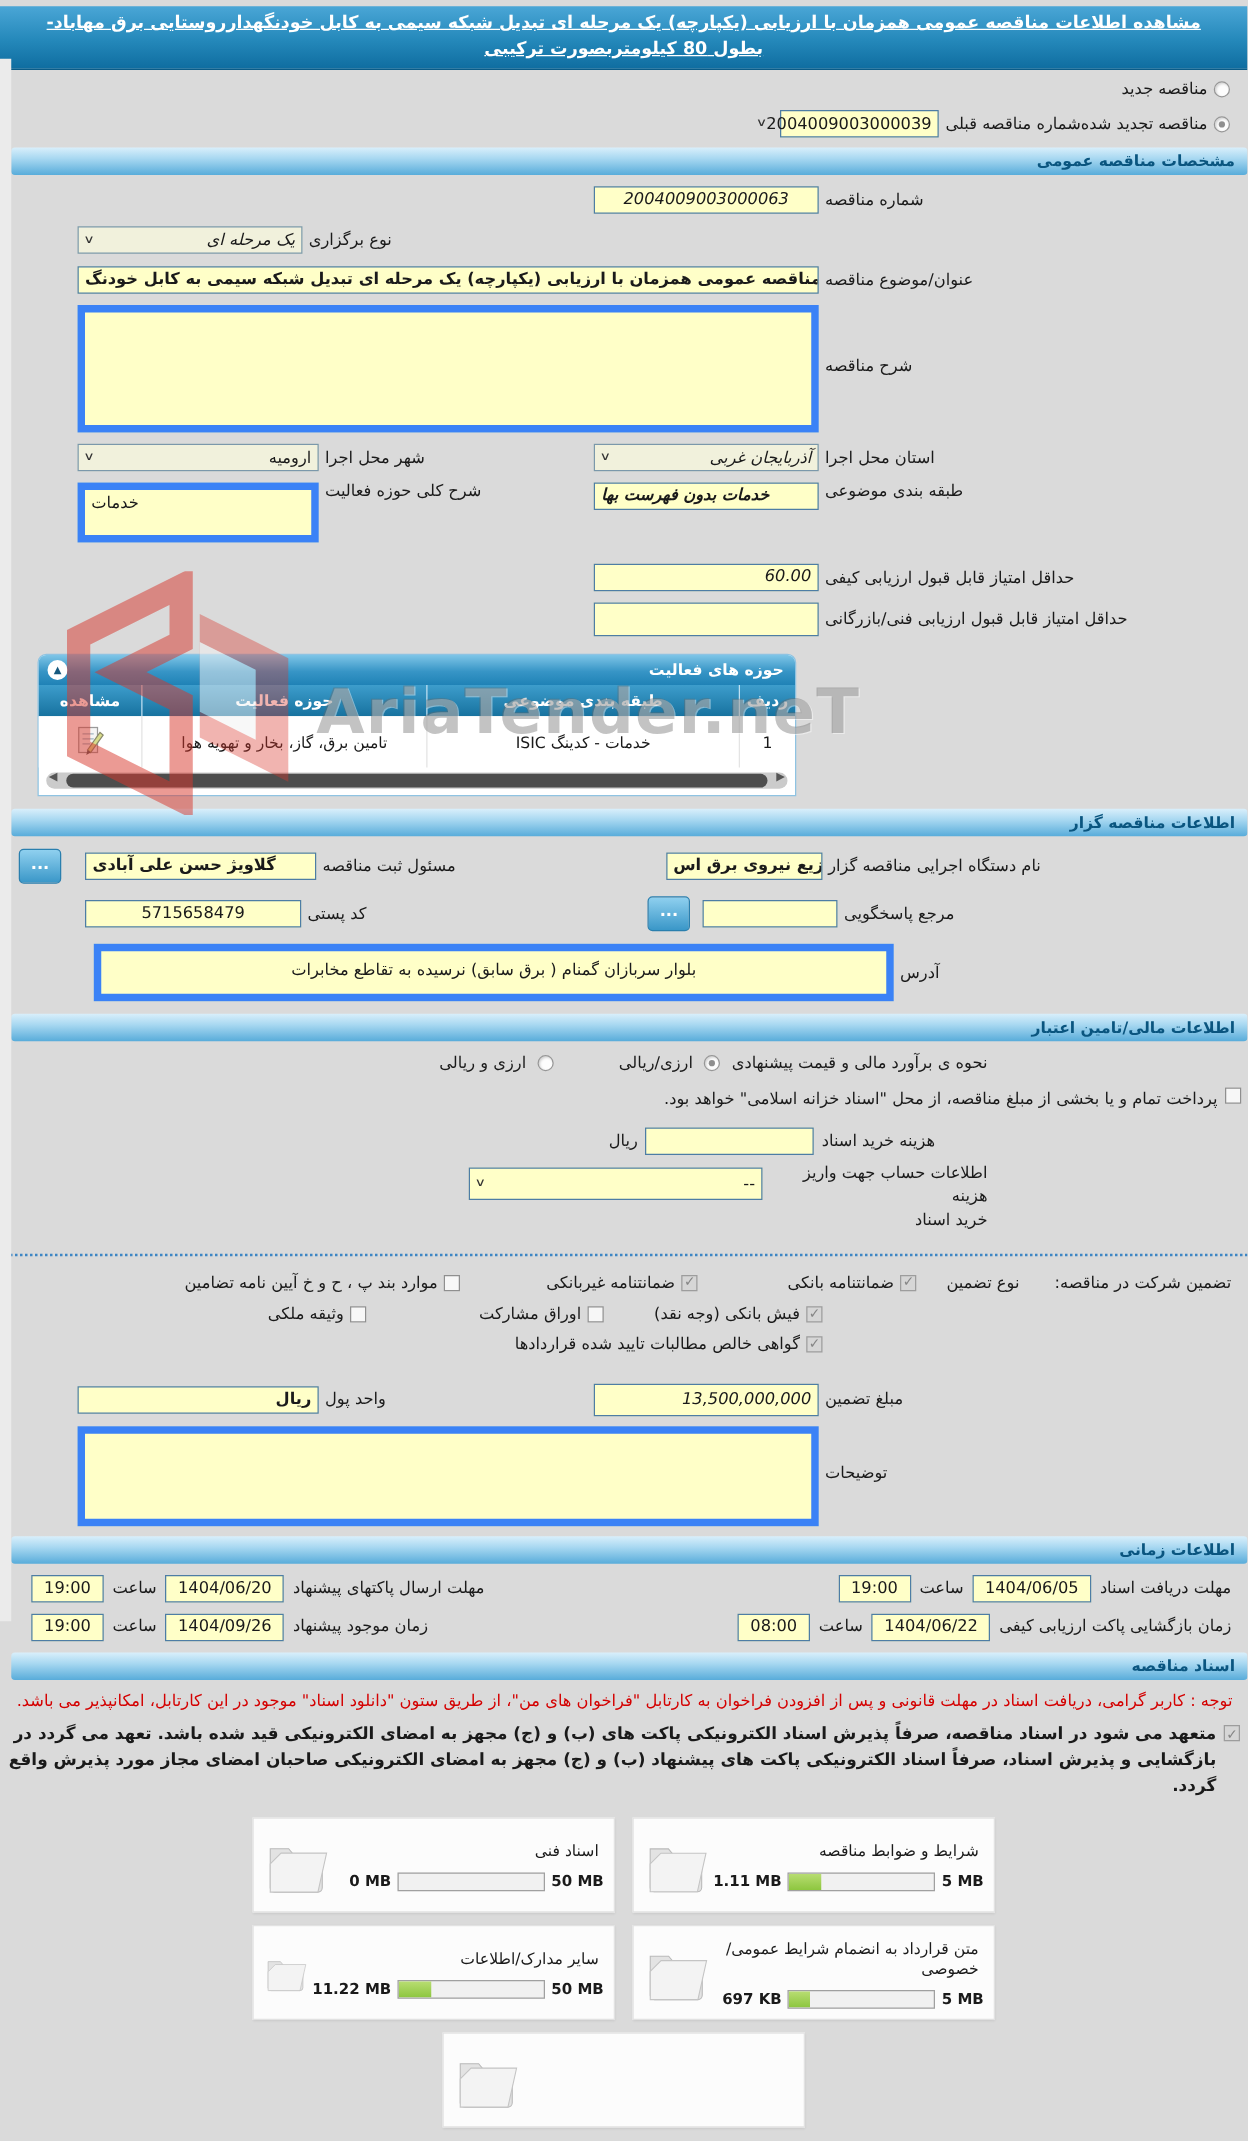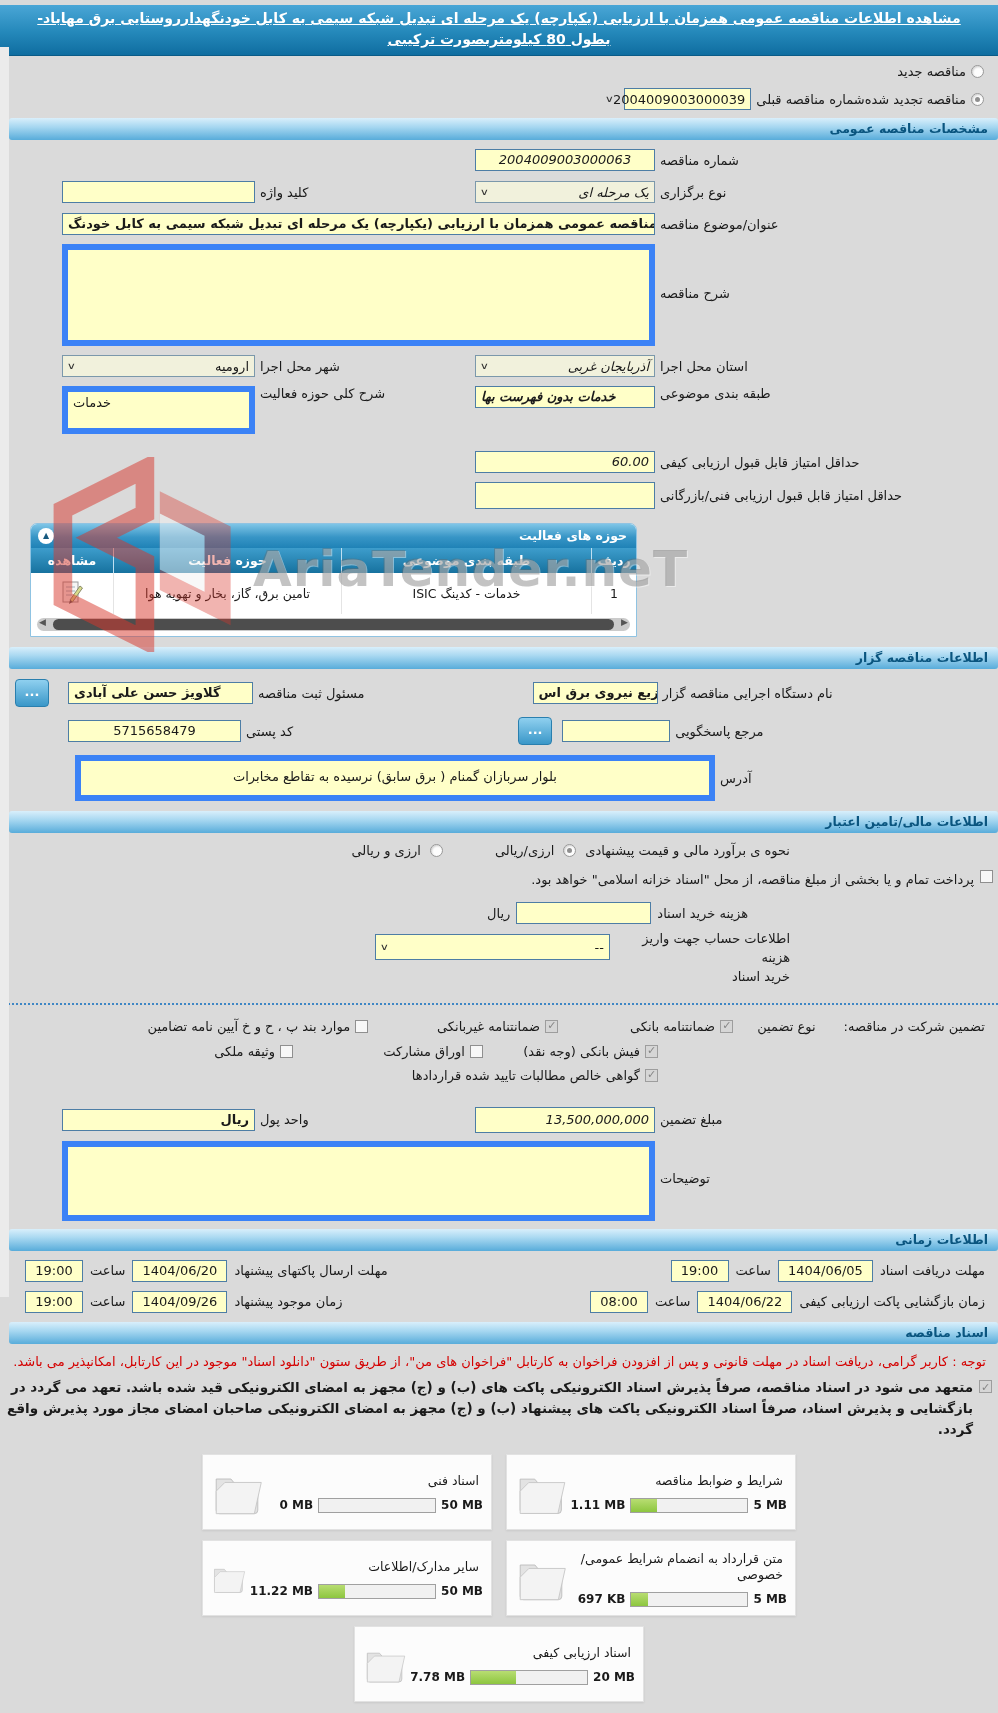--- a/index.html
+++ b/index.html
@@ -155,24 +155,20 @@
 
 <div class="secbar">مشخصات مناقصه عمومی</div>
 
 <div class="frow">
   <div class="wpair"></div>
   <div class="inp minp center">2004009003000063</div>
   <div class="mlabel">شماره مناقصه</div>
 </div>
 
 <div class="frow">
-  <div class="wpair">
-    <div class="inp winp"></div>
-    <div class="wlabel">کلید واژه</div>
-  </div>
   <div class="sel minp">
     <span class="arr">∨</span>
     <span>یک مرحله ای</span>
   </div>
   <div class="mlabel">نوع برگزاری</div>
 </div>
 
 <div class="frow">
   <div class="inp wide bold">مناقصه عمومی همزمان با ارزیابی (یکپارچه) یک مرحله ای تبدیل شبکه سیمی به کابل خودنگ</div>
   <div class="mlabel">عنوان/موضوع مناقصه</div>
@@ -471,30 +467,20 @@
           </span>
         <span class="usz">50 MB</span>
       </div>
     </div>
   </div>
   <div class="ucard centered">
     <svg width="52" height="48" viewBox="0 0 60 54">
       <path d="M6 12 h17 l5 6 h26 v30 a4 4 0 0 1 -4 4 H10 a4 4 0 0 1 -4 -4 z" fill="#e3e3e3" stroke="#b9b9b9"></path>
       <path d="M6 26 l10 -10 h42 l-8 36 H6 z" fill="#f3f3f3" stroke="#c4c4c4"></path>
     </svg>
-    <div class="ubody">
-      <div class="ulabel">اسناد ارزیابی کیفی</div>
-      <div class="uprog">
-        <span class="usz">7.78 MB</span>
-        <span class="ubar">
-            <span class="ufill" style="display: block; width: 39%;"></span>
-          </span>
-        <span class="usz">20 MB</span>
-      </div>
-    </div>
   </div>
 </div>
 
 <div class="watermark">
   <svg width="205" height="195" viewBox="0 0 110 104" style="opacity:.5">
     <path d="M8 28 L52 6 L52 30 L26 43 L52 56 L52 98 L8 76 Z" fill="none" stroke="#d8372c" stroke-width="10"></path>
     <path d="M60 18 L98 37 L98 90 L60 71 Z" fill="#d8372c" opacity=".75"></path>
     <path d="M60 30 L84 42 L84 72 L60 60 Z" fill="#f3f3f3"></path>
   </svg>
   <span class="wm-text">AriaTender.neT</span>

